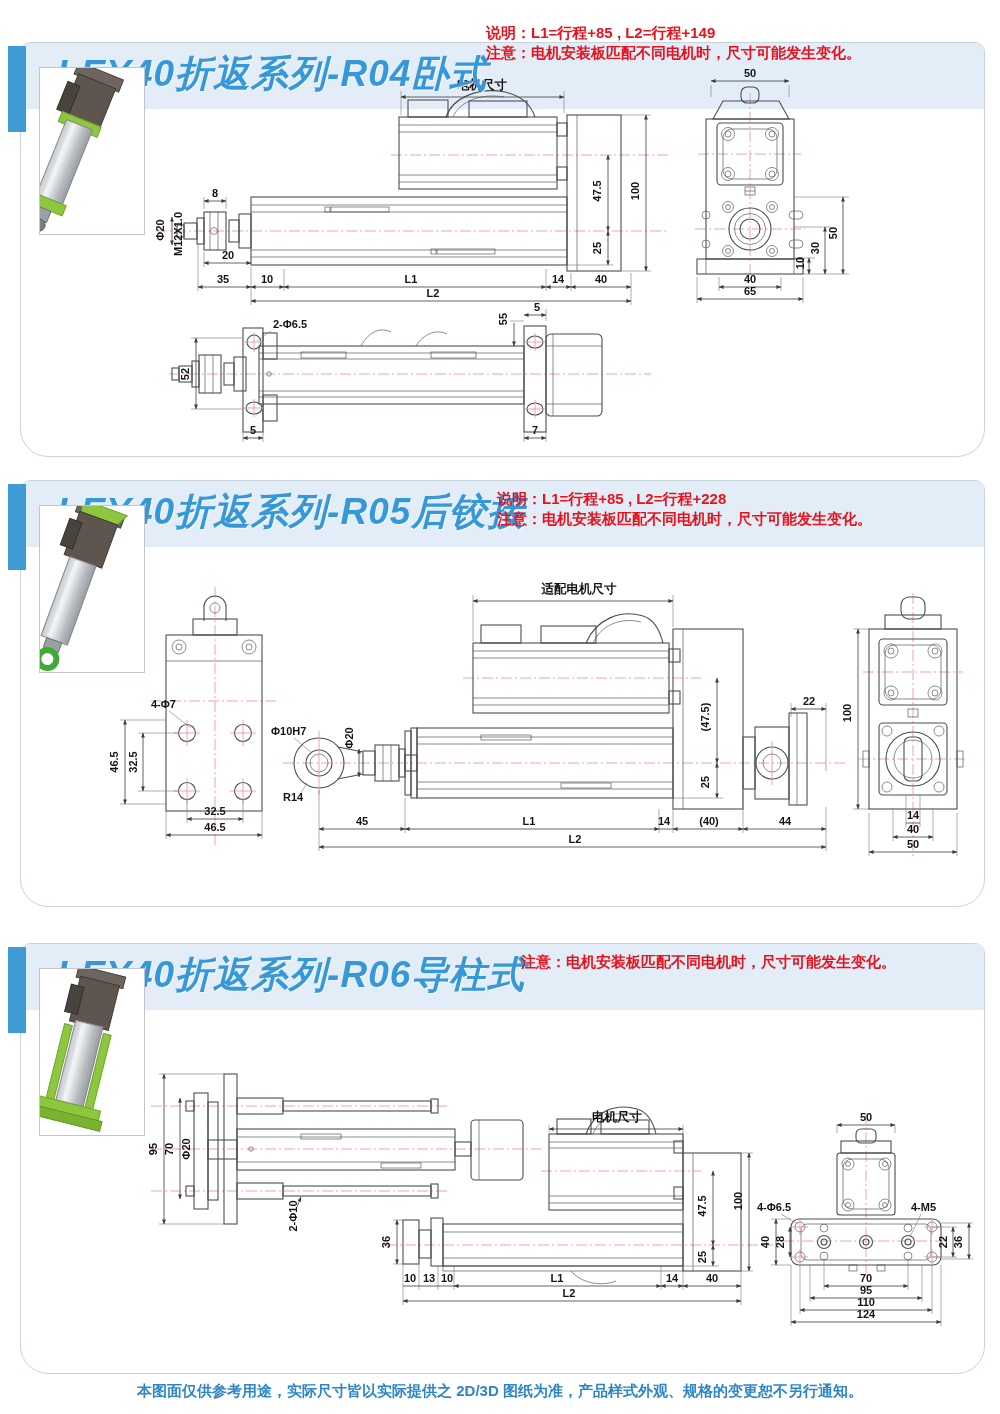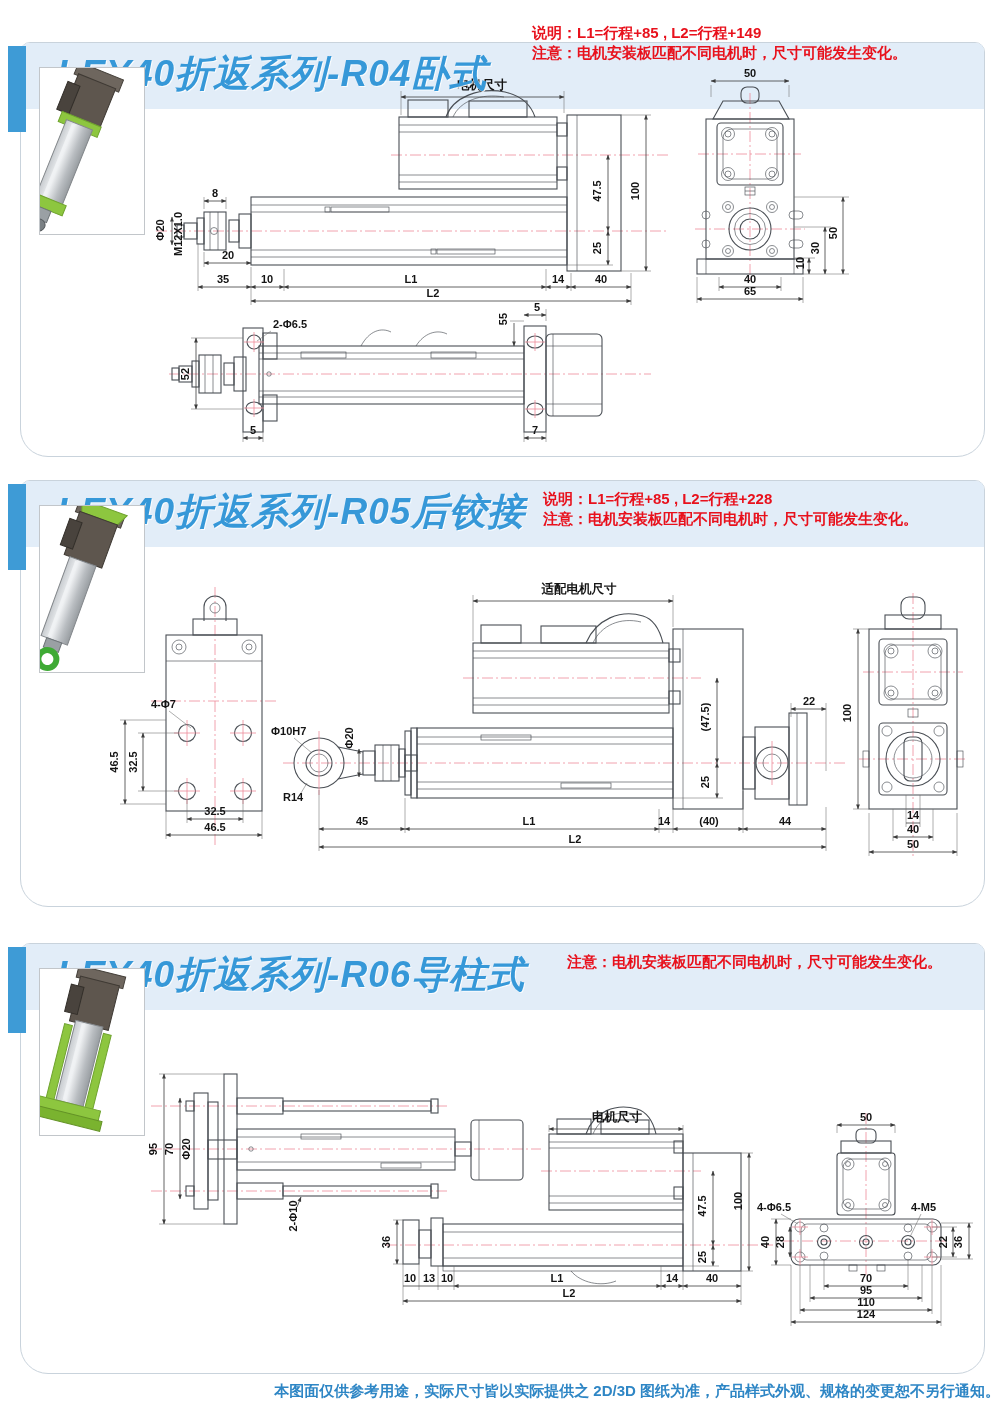--- a/index.html
+++ b/index.html
@@ -7,35 +7,35 @@
        font-family:"Liberation Sans","DejaVu Sans",sans-serif;overflow:hidden;}
   .panel{position:absolute;left:20px;width:963px;background:#fff;
          border:1.5px solid #c9d3dc;border-radius:10px 10px 28px 28px;}
   .band{position:absolute;top:0;left:0;right:0;height:66px;background:#e2edf8;
         border-radius:8px 8px 0 0;}
   .accent{position:absolute;left:8px;width:18px;height:86px;background:#3e9bd6;z-index:6;}
   .title{position:absolute;left:36px;top:6px;font-size:37px;font-weight:bold;
          font-style:italic;color:#3698d8;letter-spacing:1px;white-space:nowrap;
          text-shadow:1px 1px 0 rgba(255,255,255,.8);z-index:3;}
   .notes{position:absolute;font-size:15px;font-weight:bold;color:#e8111c;
-         line-height:20px;white-space:nowrap;z-index:4;margin-left:46px;}
+         line-height:20px;white-space:nowrap;z-index:4;}
   .thumb{position:absolute;left:18px;top:24px;width:104px;height:166px;background:#fff;
          border:1px solid #c2c6ca;z-index:7;}
   .draw{position:absolute;left:0;top:0;z-index:2;}
   svg text{font-family:"Liberation Sans","DejaVu Sans",sans-serif;font-size:11px;
            font-weight:bold;fill:#141414;text-anchor:middle;}
   svg text.ts{text-anchor:start;}
   svg text.cj{font-size:12.5px;}
   .ol{fill:none;stroke:#4a4f55;stroke-width:1.1;}
   .ol2{fill:none;stroke:#4a4f55;stroke-width:0.65;}
   .dim{stroke:#3c3c3c;stroke-width:0.8;fill:none;}
   .ext{stroke:#6b6b6b;stroke-width:0.55;fill:none;}
   .cl{stroke:#ee8c9b;stroke-width:0.8;fill:none;stroke-dasharray:11 3 2 3;}
   .cls{stroke:#ee8c9b;stroke-width:0.8;fill:none;}
-  .footer{position:absolute;left:0;width:1000px;top:1382px;text-align:right;
+  .footer{position:absolute;left:0;width:1000px;top:1382px;text-align:center;
           font-size:15px;font-weight:bold;color:#2e86c5;}
 </style>
 </head>
 <body>
 
 <svg width="0" height="0" style="position:absolute">
   <defs>
     <marker id="ar" viewBox="0 0 10 10" refX="9.5" refY="5" markerWidth="9" markerHeight="6" orient="auto-start-reverse">
       <path d="M0,1 L10,5 L0,9 z" fill="#3c3c3c"></path>
     </marker>

